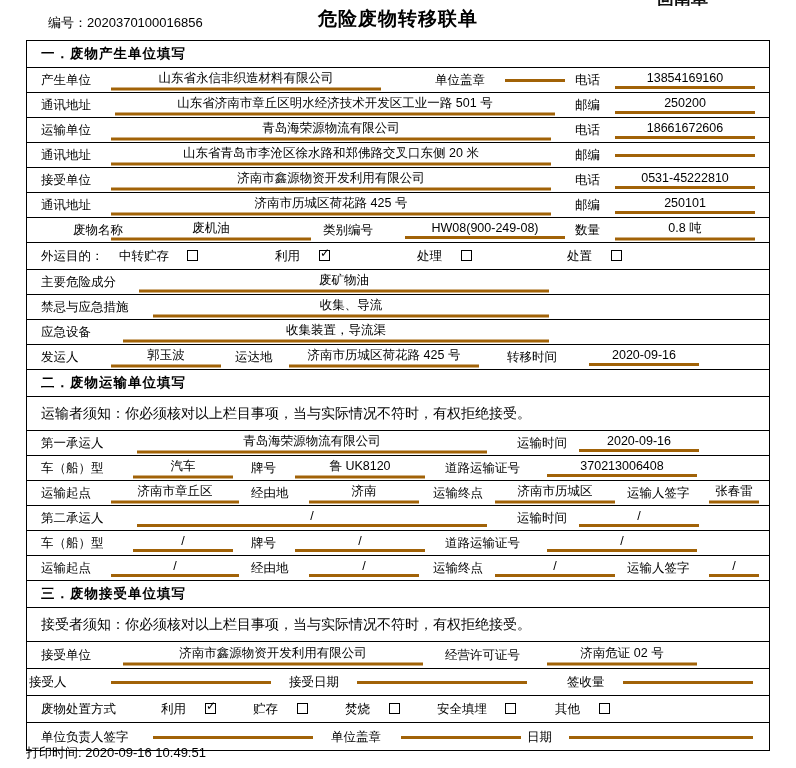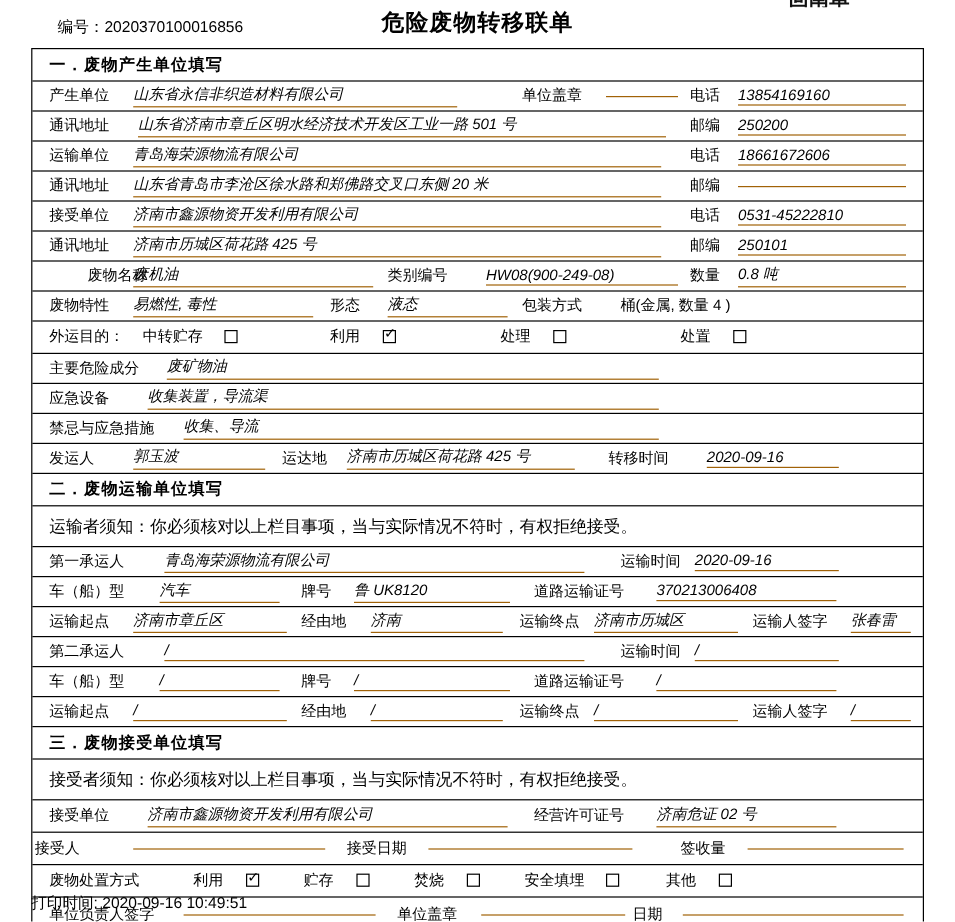--- a/index.html
+++ b/index.html
@@ -89,26 +89,25 @@
   }
   .val {
     position: absolute;
     white-space: nowrap;
     font-size: 12.5px;
     top: 50%;
     transform: translateY(-50%);
     text-align: center;
   }
   .ul {
-    border-bottom: 1px solid #a16207;
+    border-bottom: 3px solid #a16207;
     padding-bottom: 1px;
     display: inline-block;
-    text-align: left;
-    box-sizing: border-box;
-    font-style: italic;
+    text-align: center;
+    box-sizing: border-box;
   }
   .notice {
     padding-left: 14px;
     font-size: 14px;
   }
   .chk {
     display: inline-block;
     width: 11px;
     height: 11px;
     border: 1px solid #000;
@@ -194,54 +193,46 @@
 
     <div class="row">
       <span class="lbl" style="left:14px;margin-left:32px;">废物名称</span>
       <span class="val ul" style="left:84px;width:200px;">废机油</span>
       <span class="lbl" style="left:296px;">类别编号</span>
       <span class="val ul" style="left:378px;width:160px;">HW08(900-249-08)</span>
       <span class="lbl" style="left:548px;">数量</span>
       <span class="val ul" style="left:588px;width:140px;">0.8 吨</span>
     </div>
 
-    <div class="row">
-      <span class="lbl" style="left:14px;">废物特性</span>
-      <span class="val ul" style="left:84px;width:150px;">易燃性, 毒性</span>
-      <span class="lbl" style="left:248px;">形态</span>
-      <span class="val ul" style="left:296px;width:100px;">液态</span>
-      <span class="lbl" style="left:408px;">包装方式</span>
-      <span class="val" style="left:490px;width:200px;text-align:left;">桶(金属, 数量 4 )</span>
-    </div>
 
     <div class="row tall">
       <span class="lbl" style="left:14px;">外运目的：</span>
       <span class="lbl" style="left:92px;">中转贮存</span>
       <span class="chk" style="position:absolute;left:154px;top:7px;"></span>
       <span class="lbl" style="left:248px;">利用</span>
       <span class="chk checked" style="position:absolute;left:286px;top:7px;"></span>
       <span class="lbl" style="left:390px;">处理</span>
       <span class="chk" style="position:absolute;left:428px;top:7px;"></span>
       <span class="lbl" style="left:540px;">处置</span>
       <span class="chk" style="position:absolute;left:578px;top:7px;"></span>
     </div>
 
     <div class="row">
       <span class="lbl" style="left:14px;">主要危险成分</span>
       <span class="val ul" style="left:112px;width:410px;">废矿物油</span>
     </div>
 
     <div class="row">
+      <span class="lbl" style="left:14px;">禁忌与应急措施</span>
+      <span class="val ul" style="left:126px;width:396px;">收集、导流</span>
+    </div>
+
+    <div class="row">
       <span class="lbl" style="left:14px;">应急设备</span>
       <span class="val ul" style="left:96px;width:426px;">收集装置，导流渠</span>
-    </div>
-
-    <div class="row">
-      <span class="lbl" style="left:14px;">禁忌与应急措施</span>
-      <span class="val ul" style="left:126px;width:396px;">收集、导流</span>
     </div>
 
     <div class="row">
       <span class="lbl" style="left:14px;">发运人</span>
       <span class="val ul" style="left:84px;width:110px;">郭玉波</span>
       <span class="lbl" style="left:208px;">运达地</span>
       <span class="val ul" style="left:262px;width:190px;">济南市历城区荷花路 425 号</span>
       <span class="lbl" style="left:480px;">转移时间</span>
       <span class="val ul" style="left:562px;width:110px;">2020-09-16</span>
     </div>

